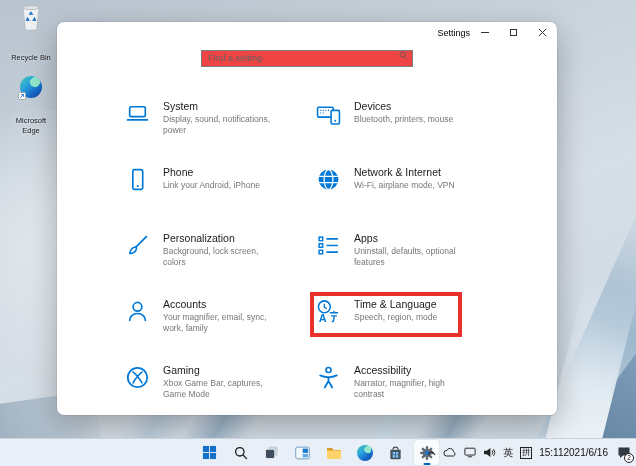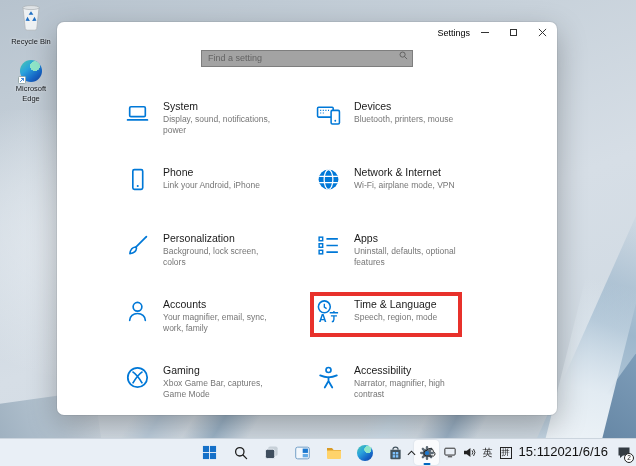--- a/index.html
+++ b/index.html
@@ -13,38 +13,38 @@
   .wp-darkband { left:-30px; top:396px; width:700px; height:52px; background:linear-gradient(97deg,#5d7astuff 0%,#16314d 8%,#2c5174 32%,#142f4b 52%,#0e2740 66%,#27496b 82%,#10293f 100%); transform:rotate(-2deg); }
   .wp-streak1 { left:95px; top:392px; width:210px; height:60px; background:linear-gradient(80deg, transparent 18%, rgba(186,204,220,.9) 30%, transparent 46%, rgba(140,168,192,.75) 60%, transparent 76%); transform:skewX(-38deg); }
   .wp-streak2 { left:330px; top:395px; width:180px; height:55px; background:linear-gradient(80deg, transparent 20%, rgba(205,222,235,.85) 34%, transparent 52%, rgba(120,150,178,.6) 68%, transparent 84%); transform:skewX(-35deg); }
   .wp-fan1 { right:-45px; top:215px; width:100px; height:270px; background:linear-gradient(to bottom, rgba(170,192,210,0), #9db7cc 45%, #c9d9e6); transform:rotate(24deg); }
   .wp-fan2 { right:-70px; top:260px; width:80px; height:240px; background:linear-gradient(to bottom, rgba(125,156,184,0), #7d9cb8 50%, #5d7f9e); transform:rotate(36deg); }
   .wp-fan3 { right:20px; top:280px; width:55px; height:200px; background:linear-gradient(to bottom, rgba(226,235,242,0), #e2ebf2 55%, #f3f7fa); transform:rotate(14deg); }
   .wp-corner { left:-40px; top:400px; width:140px; height:70px; background:linear-gradient(75deg,#8fa3b4, #b4c3d0 70%, rgba(180,195,208,0)); transform:rotate(-8deg); }
 
   
   .desk-icons { position:absolute; left:5px; top:3px; width:52px; display:flex; flex-direction:column; align-items:center; gap:14px; z-index:2; }
-  .desk-icon { display:flex; flex-direction:column; align-items:center; width:52px; cursor:default; }
+  .desk-icon { display:flex; flex-direction:column; align-items:center; width:52px; cursor:default;gap:16px; }
   .desk-icon .lbl { margin-top:2px; font-size:7.5px; line-height:1.25; color:#15181c; text-align:center; text-shadow:0 0 3px rgba(255,255,255,.9); width:50px; word-wrap:break-word; }
   .edge-circle { width:22px; height:22px; border-radius:50%; position:relative;
      background:radial-gradient(circle at 68% 28%, #8fe6c9 0 22%, rgba(0,0,0,0) 23%),
                 linear-gradient(140deg,#49c8ae 0%,#2aa3dd 38%,#1668c8 70%,#123f9e 100%); }
   .shortcut-badge { position:absolute; left:-2px; bottom:-2px; width:8px; height:8px; background:#fff; border:0.5px solid #9aa; border-radius:1.5px; display:flex; align-items:center; justify-content:center; }
 
   
   .win { position:absolute; left:57px; top:22px; width:500px; height:393px; background:#fff; border-radius:7px; box-shadow:0 10px 30px rgba(0,0,0,.28), 0 0 0 1px rgba(0,0,0,.06); z-index:5; overflow:hidden; }
   .titlebar { height:21px; display:flex; align-items:center; }
   .title { font-size:9px; color:#000; padding-left:11px; flex:1;text-align:right; }
   .controls { display:flex; height:100%; }
   .ctrl { width:29px; height:100%; display:flex; align-items:center; justify-content:center; cursor:default; }
   .min-glyph { width:8px; height:1px; background:#333; }
   .max-glyph { width:7px; height:7px; border:1px solid #333; }
   .search-row { display:flex; justify-content:center; margin-top:4px; }
   .search-box { position:relative; width:212px; }
-  .search-box input { width:212px; height:17px; border:1px solid #7e7e7e; font-size:9px; padding:0 18px 0 6px; color:#222; font-family:inherit; border-radius:0; outline:none; background:#a3a3a3; }
+  .search-box input { width:212px; height:17px; border:1px solid #7e7e7e; font-size:9px; padding:0 18px 0 6px; color:#222; font-family:inherit; border-radius:0; outline:none; background:#ef4444; }
   .search-box input::placeholder { color:#636363; }
   .search-box svg { position:absolute; right:5px; top:4px; }
 
   .grid { position:absolute; left:68px; top:76px; display:grid; grid-template-columns:191px 191px; grid-auto-rows:66px; }
   .tile { display:flex; align-items:flex-start; cursor:pointer; padding-top:2px; }
   .tile .ticon { width:25px; height:25px; flex:0 0 25px; margin-right:13px; margin-top:1px; }
   .tile .t-title { font-size:10.5px; color:#1a1a1a; margin-bottom:2px; }
   .tile .t-sub { font-size:8.5px; color:#767676; line-height:1.35; max-width:118px; }
 
   .red-box { position:absolute; left:310px; top:292px; width:152px; height:45px; border:4px solid #e8312b; z-index:20; pointer-events:none; }
@@ -55,21 +55,21 @@
   .tb-btn { width:25px; height:25px; display:flex; align-items:center; justify-content:center; border-radius:4px; position:relative; cursor:pointer; }
   .tb-btn.active { background:rgba(255,255,255,.75); box-shadow:0 0 2px rgba(0,0,0,.12); }
   .tb-btn.active .indicator { position:absolute; bottom:0px; left:50%; transform:translateX(-50%); width:7px; height:2.5px; border-radius:2px; background:#0067c0; }
   .edge-tb { width:16px; height:16px; border-radius:50%;
      background:radial-gradient(circle at 68% 28%, #8fe6c9 0 22%, rgba(0,0,0,0) 23%),
                 linear-gradient(140deg,#49c8ae 0%,#2aa3dd 38%,#1668c8 70%,#123f9e 100%); }
   .tray { position:absolute; right:4px; top:0; height:100%; display:flex; align-items:center; gap:7px; }
   .tray-item { display:flex; align-items:center; justify-content:center; cursor:pointer; color:#1c1c1c; }
   .ime-a { font-size:10px; color:#111; }
   .ime-b { width:12px; height:12px; border:1px solid #222; font-size:8.5px; line-height:11px; text-align:center; color:#111; }
-  .clock { text-align:right; font-size:13px; line-height:1.4; color:#111; }
+  .clock { text-align:right; font-size:10px; line-height:1.4; color:#111; }
   .notif { position:relative; width:17px; height:16px; }
   .notif-badge { position:absolute; right:-2px; bottom:-2px; width:10px; height:10px; border-radius:50%; background:#fff; border:1px solid #222; font-size:6.5px; line-height:8px; text-align:center; color:#111; }
 </style>
 </head>
 <body>
 
 <div class="screen">
 
   <div class="wp wp-glow"></div>
   <div class="wp wp-darkband"></div>

